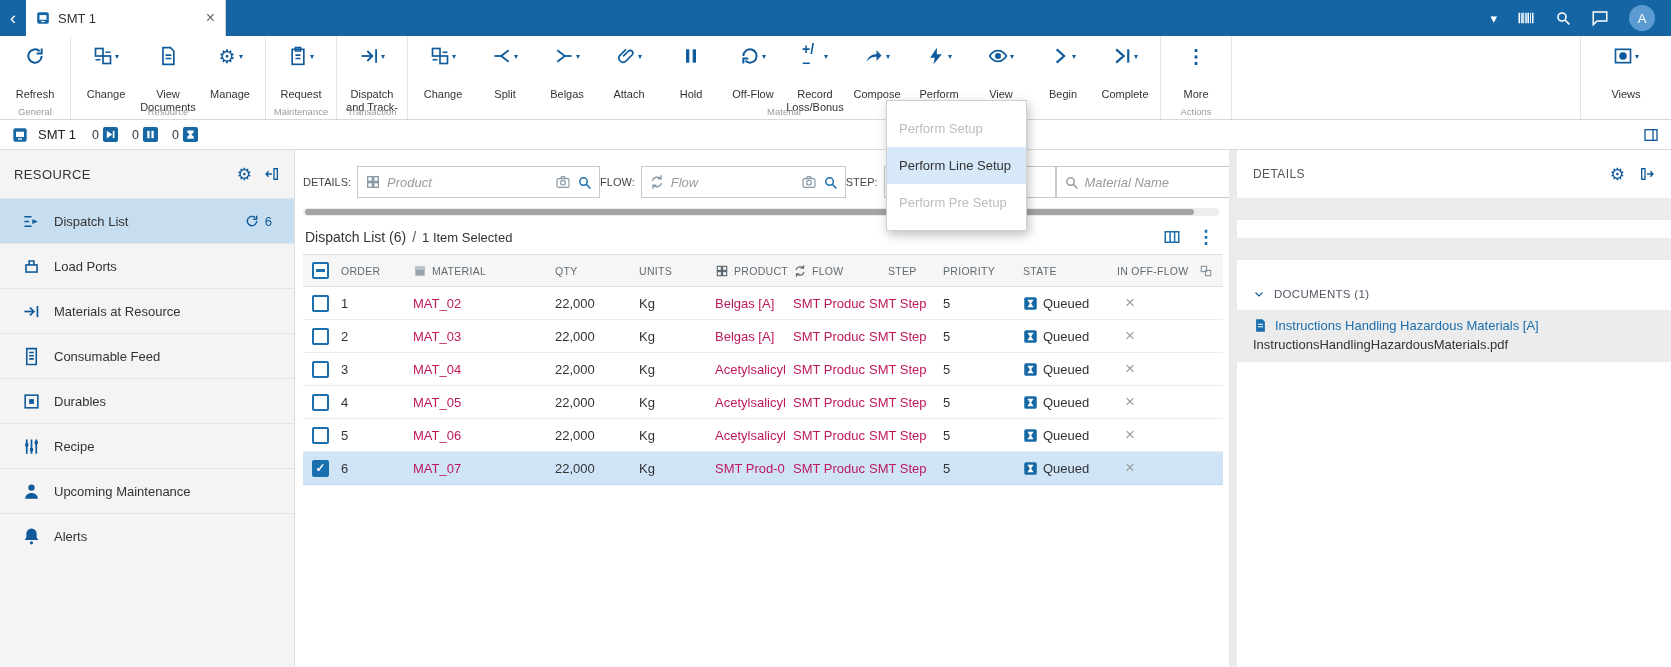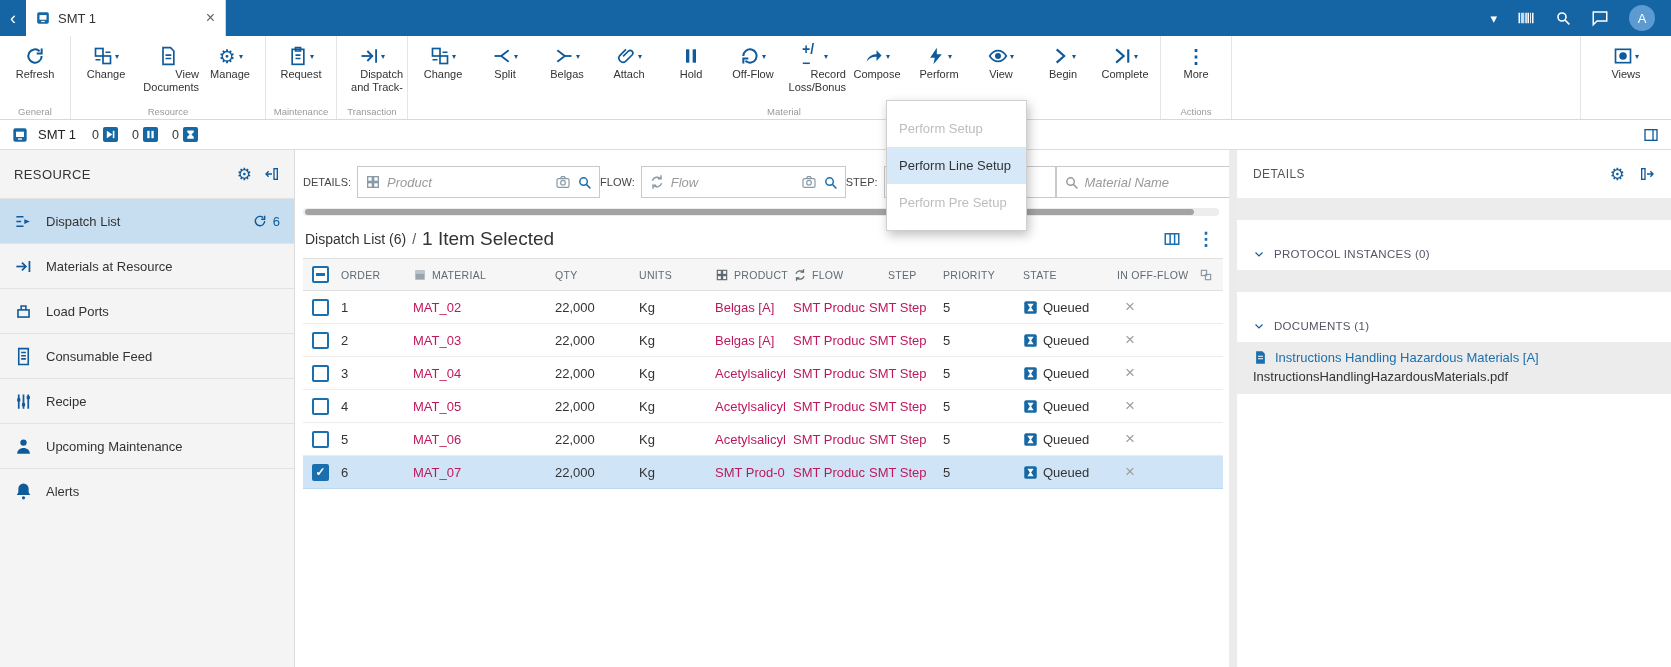--- a/index.html
+++ b/index.html
@@ -18,55 +18,55 @@
   .tb-right{margin-left:auto;display:flex;align-items:center;gap:20px;padding-right:16px}
   .tb-ic{color:#fff;cursor:pointer}
   .avatar{width:26px;height:26px;border-radius:50%;background:#5b9bd1;display:flex;align-items:center;justify-content:center;font-size:13px}
   
   .ribbon{height:84px;background:#fff;border-bottom:1px solid #d9d9d9;display:flex;align-items:stretch}
   .rgroup{position:relative;display:flex;flex-direction:column;padding:5px 4px 14px;border-right:1px solid #e5e5e5}
   .rbtns{display:flex;flex:1}
   .rbtn{width:62px;display:flex;flex-direction:column;align-items:center;padding-top:3px;cursor:pointer}
   .ric{height:24px;display:flex;align-items:center;gap:2px;color:#0f5a9a}
   .rcaret{font-size:8px;color:#0f5a9a}
-  .rlabel{font-size:11px;color:#333;text-align:right;line-height:1.15;margin-top:0}
+  .rlabel{font-size:11px;color:#333;text-align:center;line-height:1.15;margin-top:20px}
   .rgroup-label{position:absolute;bottom:2px;left:0;right:0;text-align:center;font-size:9.5px;color:#9a9a9a}
   .rviews{margin-left:auto;border-left:1px solid #e5e5e5;display:flex;align-items:flex-start;padding:5px 14px}
   
   .subheader{height:30px;border-bottom:1px solid #dcdcdc;display:flex;align-items:center;gap:10px;padding:0 12px}
   .sub-title{font-size:13px;color:#222;margin-right:6px}
   .counter{display:flex;align-items:center;gap:4px;font-size:12.5px;color:#333}
   .cic{width:15px;height:15px;background:#1668a5;border-radius:2px;padding:2px;display:inline-flex}
   .cic svg{width:100%;height:100%}
   .sub-right{margin-left:auto;color:#0f5a9a;cursor:pointer}
   
   .content{display:flex;height:517px;align-items:stretch}
   
   .sidebar{width:295px;background:#f4f4f4;border-right:1px solid #dcdcdc;display:flex;flex-direction:column}
   .sb-header{height:48px;display:flex;align-items:center;gap:12px;padding:0 14px}
   .sb-title{font-size:13px;color:#333;letter-spacing:.4px;flex:1}
   .sb-hic{color:#0f5a9a;cursor:pointer}
-  .sb-item{height:45px;display:flex;align-items:center;gap:13px;padding:0 14px;border-top:1px solid #e3e3e3;font-size:13px;color:#333;cursor:pointer}
+  .sb-item{height:45px;display:flex;align-items:center;gap:13px;padding:0 22px;border-top:1px solid #e3e3e3;font-size:13px;color:#333;cursor:pointer}
   .sb-item.selected{background:#c7ddf0}
   .sb-item .sic{width:19px;height:19px;color:#0f5a9a}
   .sb-badge{margin-left:auto;display:flex;align-items:center;gap:6px;color:#0f5a9a;font-size:13px}
   
   .main{flex:1;background:#fff;display:flex;flex-direction:column;min-width:0}
   .filters{display:flex;align-items:center;padding:16px 8px 6px 8px}
   .flabel{font-size:11px;color:#444;margin-right:6px;white-space:nowrap}
   .finput{height:32px;border:1px solid #c9c9c9;background:#fff;display:flex;align-items:center;gap:6px;padding:0 7px}
   .finput input{border:none;outline:none;font-size:13px;min-width:0;flex:1;background:transparent}
   .finput input::placeholder{color:#9a9a9a;font-style:italic}
   .fic-gray{color:#8a9aa6}.fic-blue{color:#1a6fae}
   .gap18{width:26px}.gap10{width:14px}
   .hscroll{height:8px;background:#ededed;border-radius:4px;margin:4px 10px 0 8px;position:relative}
   .hscroll .thumb{position:absolute;left:2px;top:1px;height:6px;width:97%;background:#a3a3a3;border-radius:4px}
   .list-title{display:flex;align-items:center;gap:4px;padding:12px 14px 8px 10px;font-size:14px;color:#333}
   .list-sep{color:#555;margin:0 2px}
-  .list-selected{font-size:19px;color:#333}
+  .list-selected{font-size:13px;color:#333}
   .lt-icons{margin-left:auto;display:flex;align-items:center;gap:16px;color:#1a6fae}
   
   .table{margin-left:8px;width:920px}
   .thead,.trow{display:grid;grid-template-columns:38px 72px 142px 84px 76px 78px 76px 74px 80px 94px 82px 44px;align-items:center}
   .thead{height:33px;background:#f6f6f6;border-top:1px solid #e0e0e0;border-bottom:1px solid #e0e0e0}
   .th{font-size:10.5px;color:#5f6a72;letter-spacing:.3px;display:flex;align-items:center;gap:5px;padding-right:4px;overflow:hidden;white-space:nowrap;cursor:pointer}
   .trow{height:33px;border-bottom:1px solid #ececec;background:#fff}
   .trow.selected{background:#cfe5f7;border-bottom:1px solid #bcd8ee}
   .td{padding-right:4px;overflow:hidden;white-space:nowrap;font-size:13px;color:#333}
   .td.link{color:#be185d;cursor:pointer}
@@ -467,45 +467,54 @@
               <svg viewBox="0 0 24 24" fill="none" stroke="currentColor" stroke-width="2.4">
                 <path d="M20 12a8 8 0 1 1-2.5-5.8"></path>
                 <path d="M20 3v6h-6"></path>
               </svg>
             </span>
             <span>6</span>
           </span>
         </div>
         <div class="sb-item">
           <span class="sic ic">
+            <svg viewBox="0 0 24 24" fill="none" stroke="currentColor" stroke-width="2">
+              <rect x="5" y="10" width="14" height="9"></rect>
+              <path d="M9 10V5h6v5"></path>
+            </svg>
+          </span>
+          <span>Load Ports</span>
+        </div>
+        <div class="sb-item">
+          <span class="sic ic">
             <svg viewBox="0 0 24 24" fill="none" stroke="currentColor" stroke-width="2.2">
               <path d="M3 12h11"></path>
               <path d="M10 7l5 5-5 5"></path>
               <path d="M19.5 5v14"></path>
             </svg>
           </span>
           <span>Materials at Resource</span>
-        </div>
-        <div class="sb-item">
-          <span class="sic ic">
-            <svg viewBox="0 0 24 24" fill="none" stroke="currentColor" stroke-width="2">
-              <rect x="5" y="10" width="14" height="9"></rect>
-              <path d="M9 10V5h6v5"></path>
-            </svg>
-          </span>
-          <span>Load Ports</span>
         </div>
         <div class="sb-item">
           <span class="sic ic">
             <svg viewBox="0 0 24 24" fill="none" stroke="currentColor" stroke-width="2">
               <path d="M6 2h12v20H6z"></path>
               <path d="M9 7h6M9 11h6M9 15h6"></path>
             </svg>
           </span>
           <span>Consumable Feed</span>
+        </div>
+        <div class="sb-item">
+          <span class="sic ic">
+            <svg viewBox="0 0 24 24" fill="none" stroke="currentColor" stroke-width="2">
+              <rect x="4" y="4" width="16" height="16"></rect>
+              <rect x="9" y="9" width="6" height="6" fill="currentColor" stroke="none"></rect>
+            </svg>
+          </span>
+          <span>Durables</span>
         </div>
         <div class="sb-item">
           <span class="sic ic">
             <svg viewBox="0 0 24 24" fill="none" stroke="currentColor" stroke-width="2.2">
               <path d="M6 3v18M12 3v18M18 3v18"></path>
               <rect x="4" y="8" width="4" height="4" fill="currentColor" stroke="none"></rect>
               <rect x="10" y="14" width="4" height="4" fill="currentColor" stroke="none"></rect>
               <rect x="16" y="5" width="4" height="4" fill="currentColor" stroke="none"></rect>
             </svg>
           </span>
@@ -846,28 +855,20 @@
       <span class="dt-hic uglyph" style="font-size:17px">⚙</span>
       <span class="dt-hic ic ic16" id="ic-expand">
           <svg viewBox="0 0 24 24" fill="none" stroke="currentColor" stroke-width="2">
             <rect x="4" y="4" width="5" height="16"></rect>
             <path d="M12 12h9M17 8l4 4-4 4"></path>
           </svg>
         </span>
     </div>
     <div id="dsections">
         <div class="dband"></div>
-        <div class="dsection">
-          <span class="chev ic ic12">
-            <svg viewBox="0 0 24 24" fill="none" stroke="currentColor" stroke-width="2.2">
-              <path d="M5 9l7 7 7-7"></path>
-            </svg>
-          </span>
-          <span>PROTOCOL INSTANCES (0)</span>
-        </div>
         <div class="dband"></div>
         <div class="dsection">
           <span class="chev ic ic12">
             <svg viewBox="0 0 24 24" fill="none" stroke="currentColor" stroke-width="2.2">
               <path d="M5 9l7 7 7-7"></path>
             </svg>
           </span>
           <span>DOCUMENTS (1)</span>
         </div>
         <div class="doc-entry">

